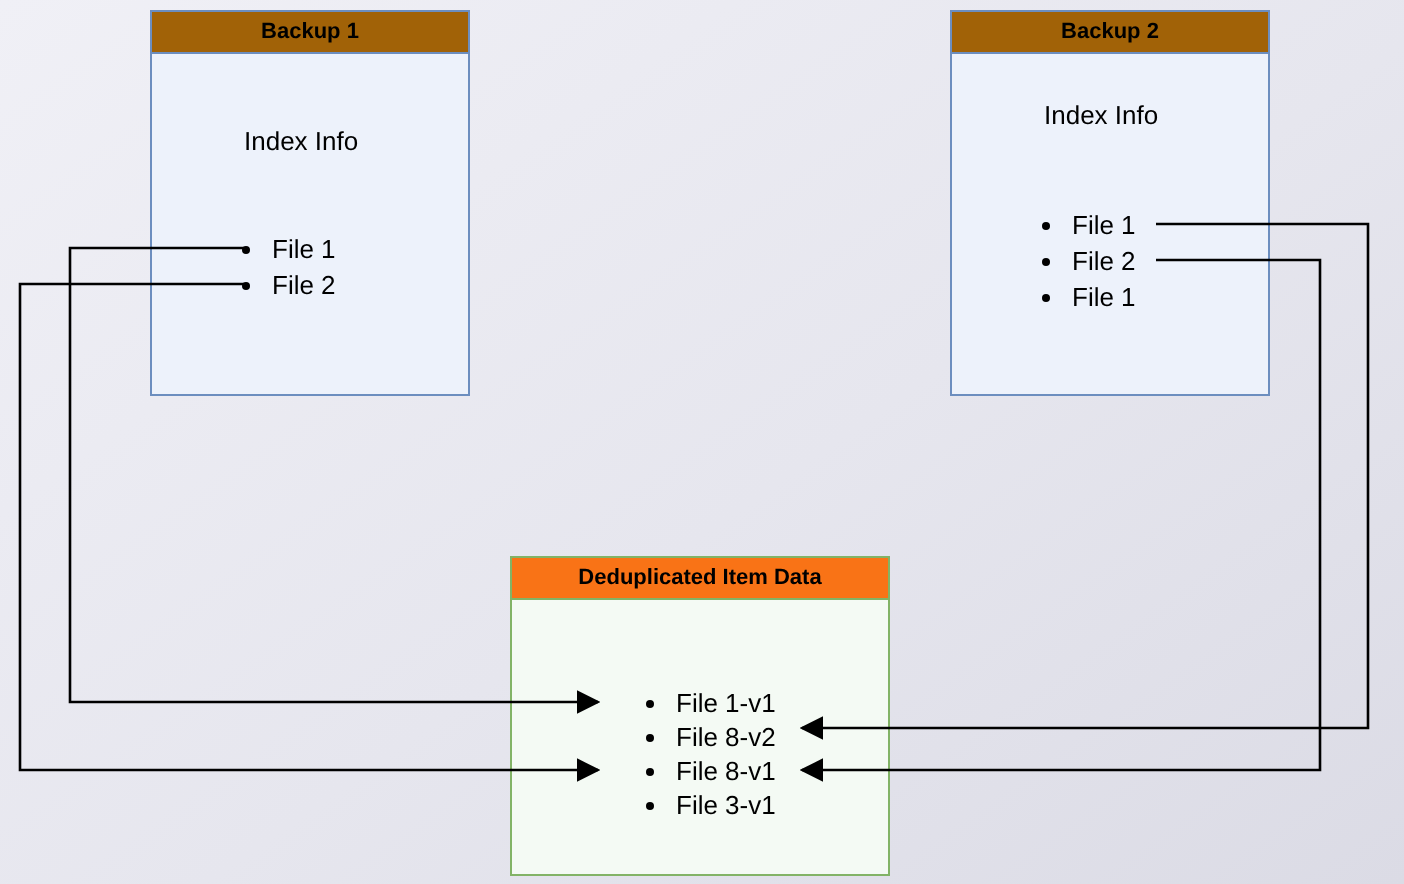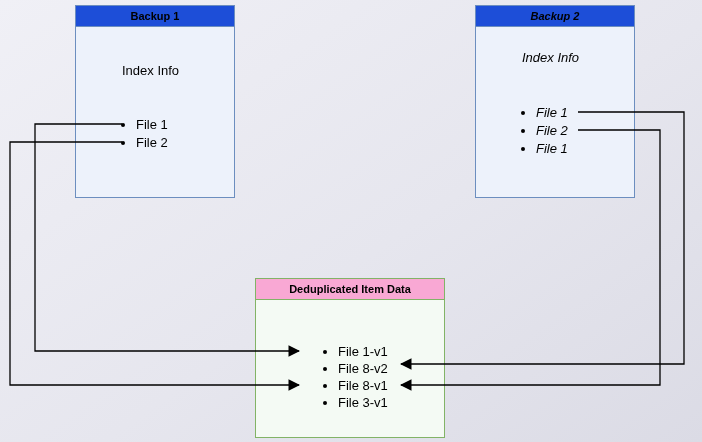--- a/index.html
+++ b/index.html
@@ -13,22 +13,22 @@
     background:linear-gradient(145deg,#f0f0f6 0%,#e6e6ee 55%,#dbdbe5 100%);
   }
   .node{position:absolute;box-sizing:border-box;}
   .backup-node{border:1px solid #6c8ebf;background:#edf2fb;}
   .dedup-node{border:1px solid #82b366;background:#f4faf4;}
   .node-header{
     height:20px;line-height:20px;text-align:center;
     font-weight:bold;font-size:11px;
     border-bottom:1px solid;
   }
-  .backup-node .node-header{background:#1d4ed8;border-color:#6c8ebf;}
-  .dedup-node .node-header{background:#f9a8d4;border-color:#82b366;text-align:center;}
+  .backup-node .node-header{background:#a16207;border-color:#6c8ebf;}
+  .dedup-node .node-header{background:#f97316;border-color:#82b366;text-align:center;}
   .index-label{position:absolute;left:46px;font-size:13px;line-height:18px;}
   #backup1 .index-label{top:56px;}
   #backup2 .index-label{top:43px;}
   ul.file-list{
     position:absolute;margin:0;padding:0 0 0 60px;
     list-style:disc;font-size:13px;
   }
   #backup1 ul.file-list{top:110px;}
   #backup2 ul.file-list{top:98px;}
   #dedup ul.file-list{top:64px;padding-left:82px;}
@@ -44,21 +44,21 @@
 
   <div id="backup1" class="node backup-node" style="left:75px;top:5px;width:160px;height:193px;">
     <div class="node-header">Backup 1</div>
     <div class="index-label">Index Info</div>
     <ul class="file-list">
       <li>File 1</li>
       <li>File 2</li>
     </ul>
   </div>
 
-  <div id="backup2" class="node backup-node" style="left:475px;top:5px;width:160px;height:193px;font-style:italic;">
+  <div id="backup2" class="node backup-node" style="left:475px;top:5px;width:160px;height:193px;">
     <div class="node-header">Backup 2</div>
     <div class="index-label">Index Info</div>
     <ul class="file-list">
       <li>File 1</li>
       <li>File 2</li>
       <li>File 1</li>
     </ul>
   </div>
 
   <div id="dedup" class="node dedup-node" style="left:255px;top:278px;width:190px;height:160px;">

